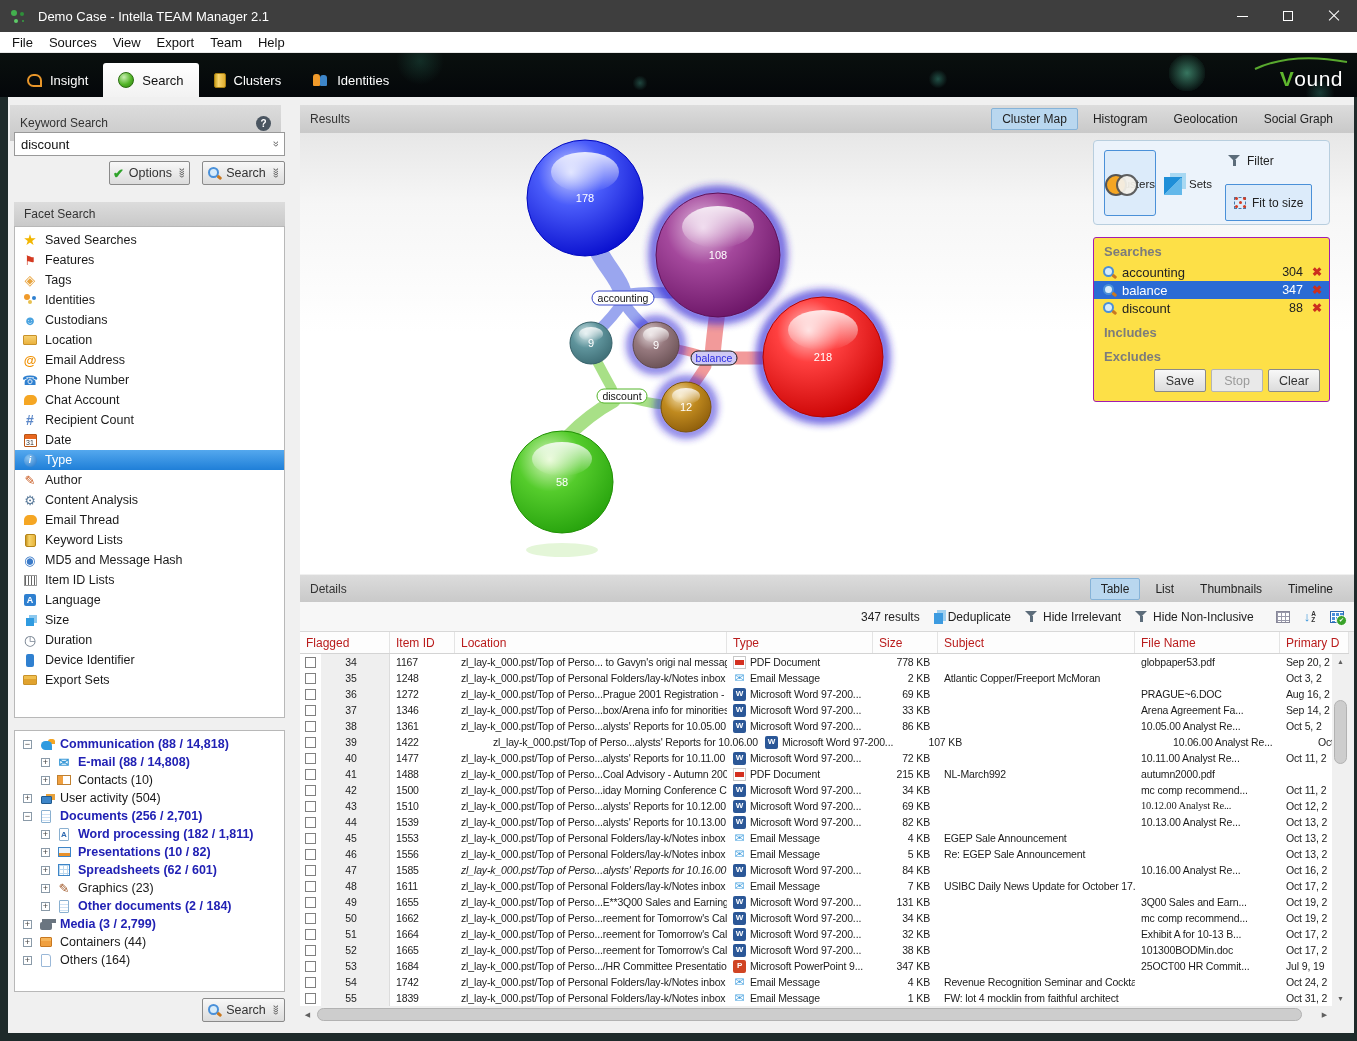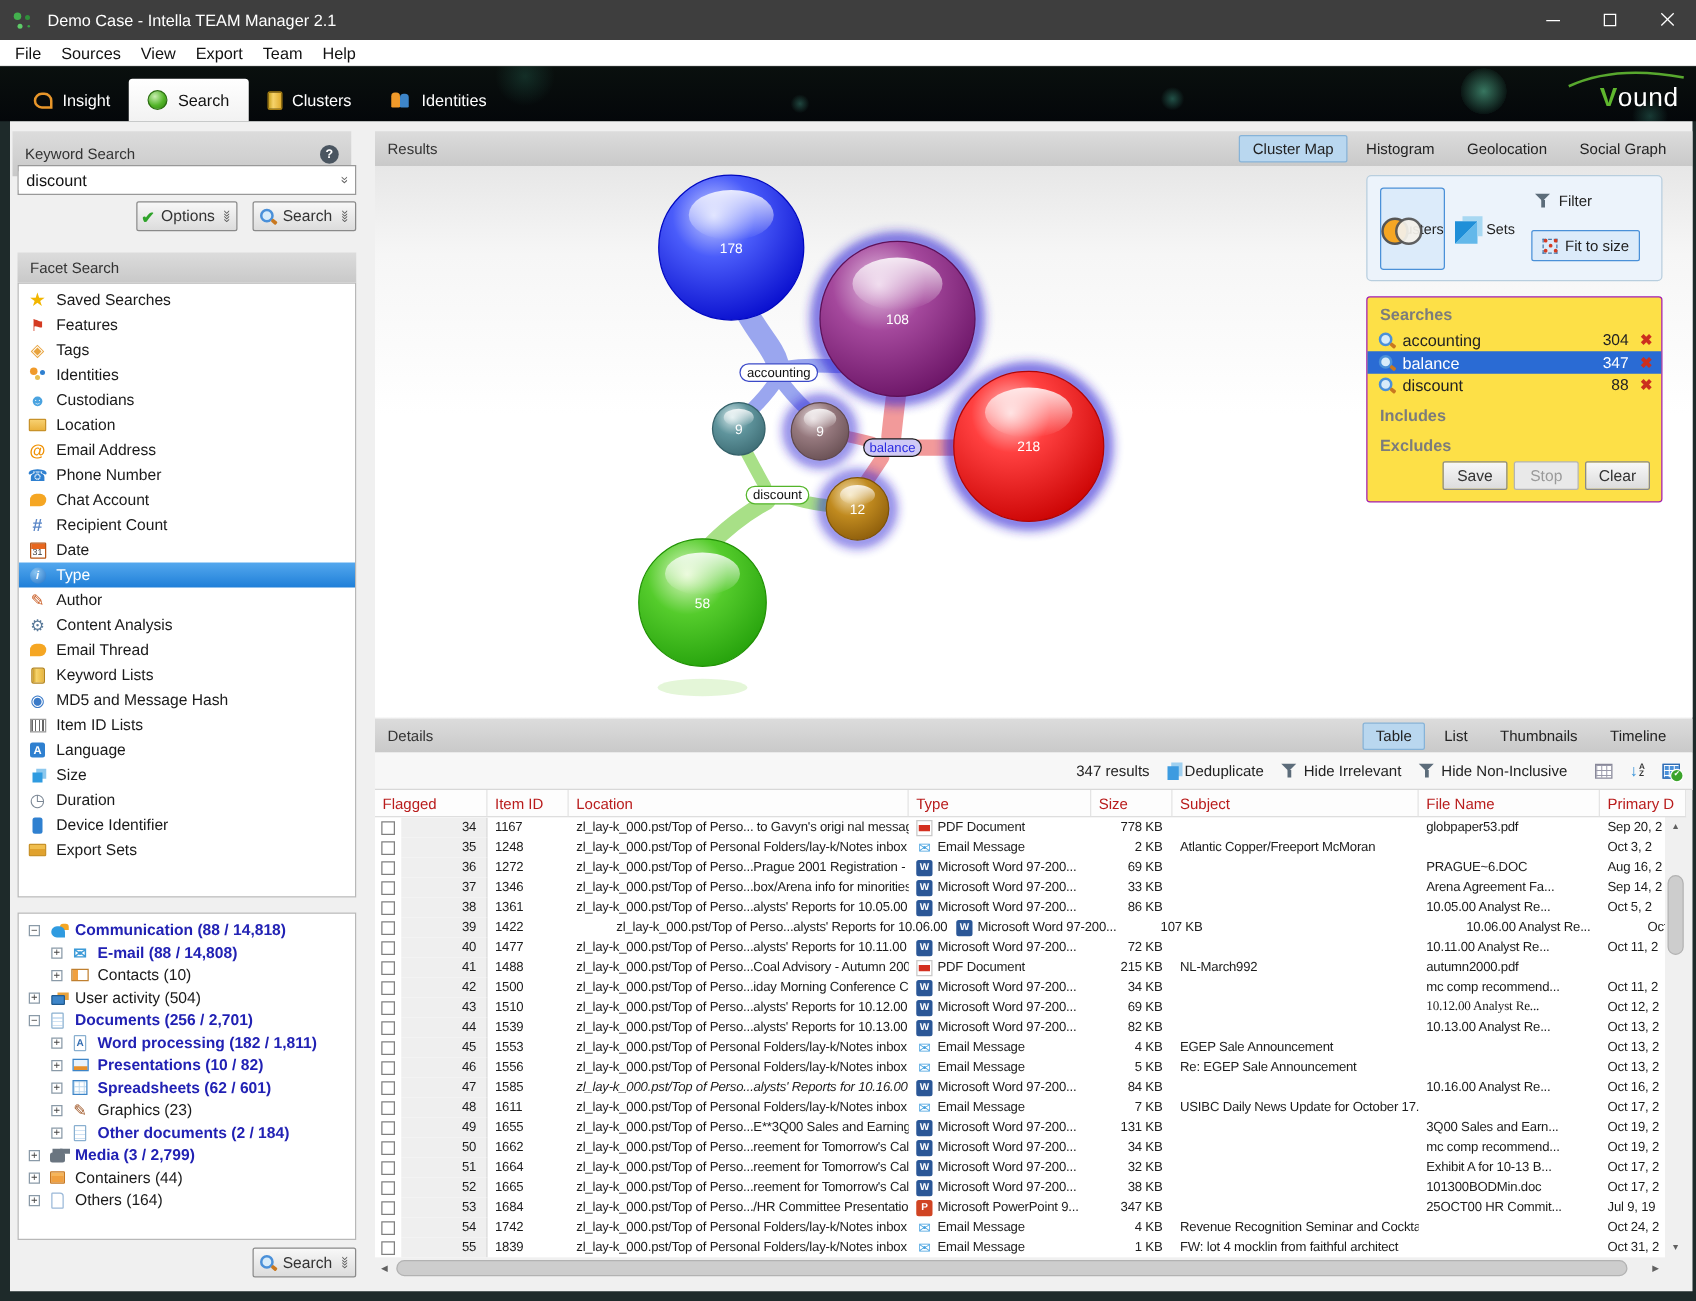--- a/index.html
+++ b/index.html
@@ -126,21 +126,21 @@
   .tool-big.sel{border:1px solid #4a90d8;background:#dcebfa}
   .ic-venn{position:relative;width:30px;height:22px}
   .ic-venn::before{content:"";position:absolute;left:0;top:1px;width:18px;height:18px;border-radius:50%;background:#f5a623;border:2px solid #555}
   .ic-venn::after{content:"";position:absolute;left:11px;top:1px;width:18px;height:18px;border-radius:50%;background:#f4f1ea;border:2px solid #555;opacity:.93}
   .ic-sets{width:18px;height:18px;background:linear-gradient(135deg,#1f8fd8 50%,#63b8ea 50%);box-shadow:5px -5px 0 -1px #a8d8f2;margin:4px 6px 0 0}
   .ic-funnel{position:relative;width:13px;height:12px;flex:none}
   .ic-funnel::before{content:"";position:absolute;top:0;left:0;border-left:6px solid transparent;border-right:6px solid transparent;border-top:6px solid #5c6c7a}
   .ic-funnel::after{content:"";position:absolute;left:5px;top:5px;width:3px;height:6px;background:#5c6c7a}
   .ic-fit{width:12px;height:12px;border:1px dashed #4a78a8;position:relative;flex:none}
   .ic-fit::before{content:"";position:absolute;width:3px;height:3px;background:#d43b22;border-radius:50%;left:3.5px;top:3.5px;box-shadow:-4px -4px 0 #d43b22,4px -4px 0 #d43b22,-4px 4px 0 #d43b22,4px 4px 0 #d43b22}
-  .fit-btn{display:flex;align-items:center;gap:6px;border:1px solid #4a90d8;background:#dcebfa;border-radius:2px;font-size:12px;color:#222;padding:0 8px;height:25px}
+  .fit-btn{display:flex;align-items:center;gap:6px;border:1px solid #4a90d8;background:#dcebfa;border-radius:2px;font-size:12px;color:#222;padding:0 8px;height:37px}
 
   
   .searches-panel{background:#fde047;border:1px solid #a21caf;border-radius:3px;font-size:13px}
   .sp-title{font-weight:bold;color:#7c7c7c}
   .search-row{display:flex;align-items:center;gap:6px;height:18px;padding:0 4px 0 8px}
   .search-row.sel{background:#2a6bd4;color:#fff}
   .search-row .cnt{margin-left:auto;font-size:12.5px}
   .xdel{color:#cc2f1e;font-weight:bold;font-size:12px;width:16px;text-align:center}
   .sbtn{width:52px;height:23px;font-size:12.5px}
 
@@ -155,21 +155,21 @@
   .ic-tablecheck{width:14px;height:12px;background-color:#4a90d9;background-image:linear-gradient(#fff 1px,transparent 1px),linear-gradient(90deg,#fff 1px,transparent 1px);background-size:4px 4px;border:1px solid #2f6ab0;position:relative}
   .ic-tablecheck::after{content:"✔";position:absolute;right:-4px;bottom:-4px;color:#fff;background:#3aa32a;border:1px solid #fff;border-radius:50%;width:9px;height:9px;font-size:6px;line-height:8px;text-align:center}
 
   
   .tbl-header{display:flex;background:#fdfdfd;border-bottom:1px solid #d4d4d4;height:22px;align-items:center;font-size:12px;color:#b91c1c}
   .tbl-header .hc{padding-left:6px;border-right:1px solid #e4e4e4;height:100%;display:flex;align-items:center;overflow:hidden;white-space:nowrap}
   .trow{display:flex;height:16px;align-items:center;background:#fff;font-size:10.5px;letter-spacing:-.15px;color:#1c1c1c;white-space:nowrap}
   .trow .c{padding-left:6px;overflow:hidden;height:16px;line-height:16px;flex:none}
   .flagcell{display:flex;align-items:center;height:16px;flex:none}
   .cb{width:11px;height:11px;border:1px solid #808080;background:#fff;margin-left:5px;flex:none}
-  .rownum{flex:1;height:16px;line-height:16px;background:#efefef;border-right:1px solid #dcdcdc;text-align:right;padding-right:8px;margin-left:5px;font-size:10.5px}
+  .rownum{flex:1;height:16px;line-height:16px;background:#efefef;border-right:1px solid #dcdcdc;text-align:center;padding-right:8px;margin-left:5px;font-size:10.5px}
   .ticon{width:13px;height:13px;flex:none;display:inline-flex;align-items:center;justify-content:center;margin-right:4px;vertical-align:-2px}
   .t-word,.t-ppt{color:#fff;font-size:8px;font-weight:bold;border-radius:2px}
   .t-word{background:#2b5797}
   .t-ppt{background:#d04423}
   .t-pdf{position:relative;background:#fff;border:1px solid #c8c8c8}
   .t-pdf::after{content:"";position:absolute;left:1px;top:3px;right:1px;height:5px;background:#d43020}
   .t-mail{color:#4aa3e0;font-size:12px}
   .typecell{display:flex;align-items:center}
 
   

